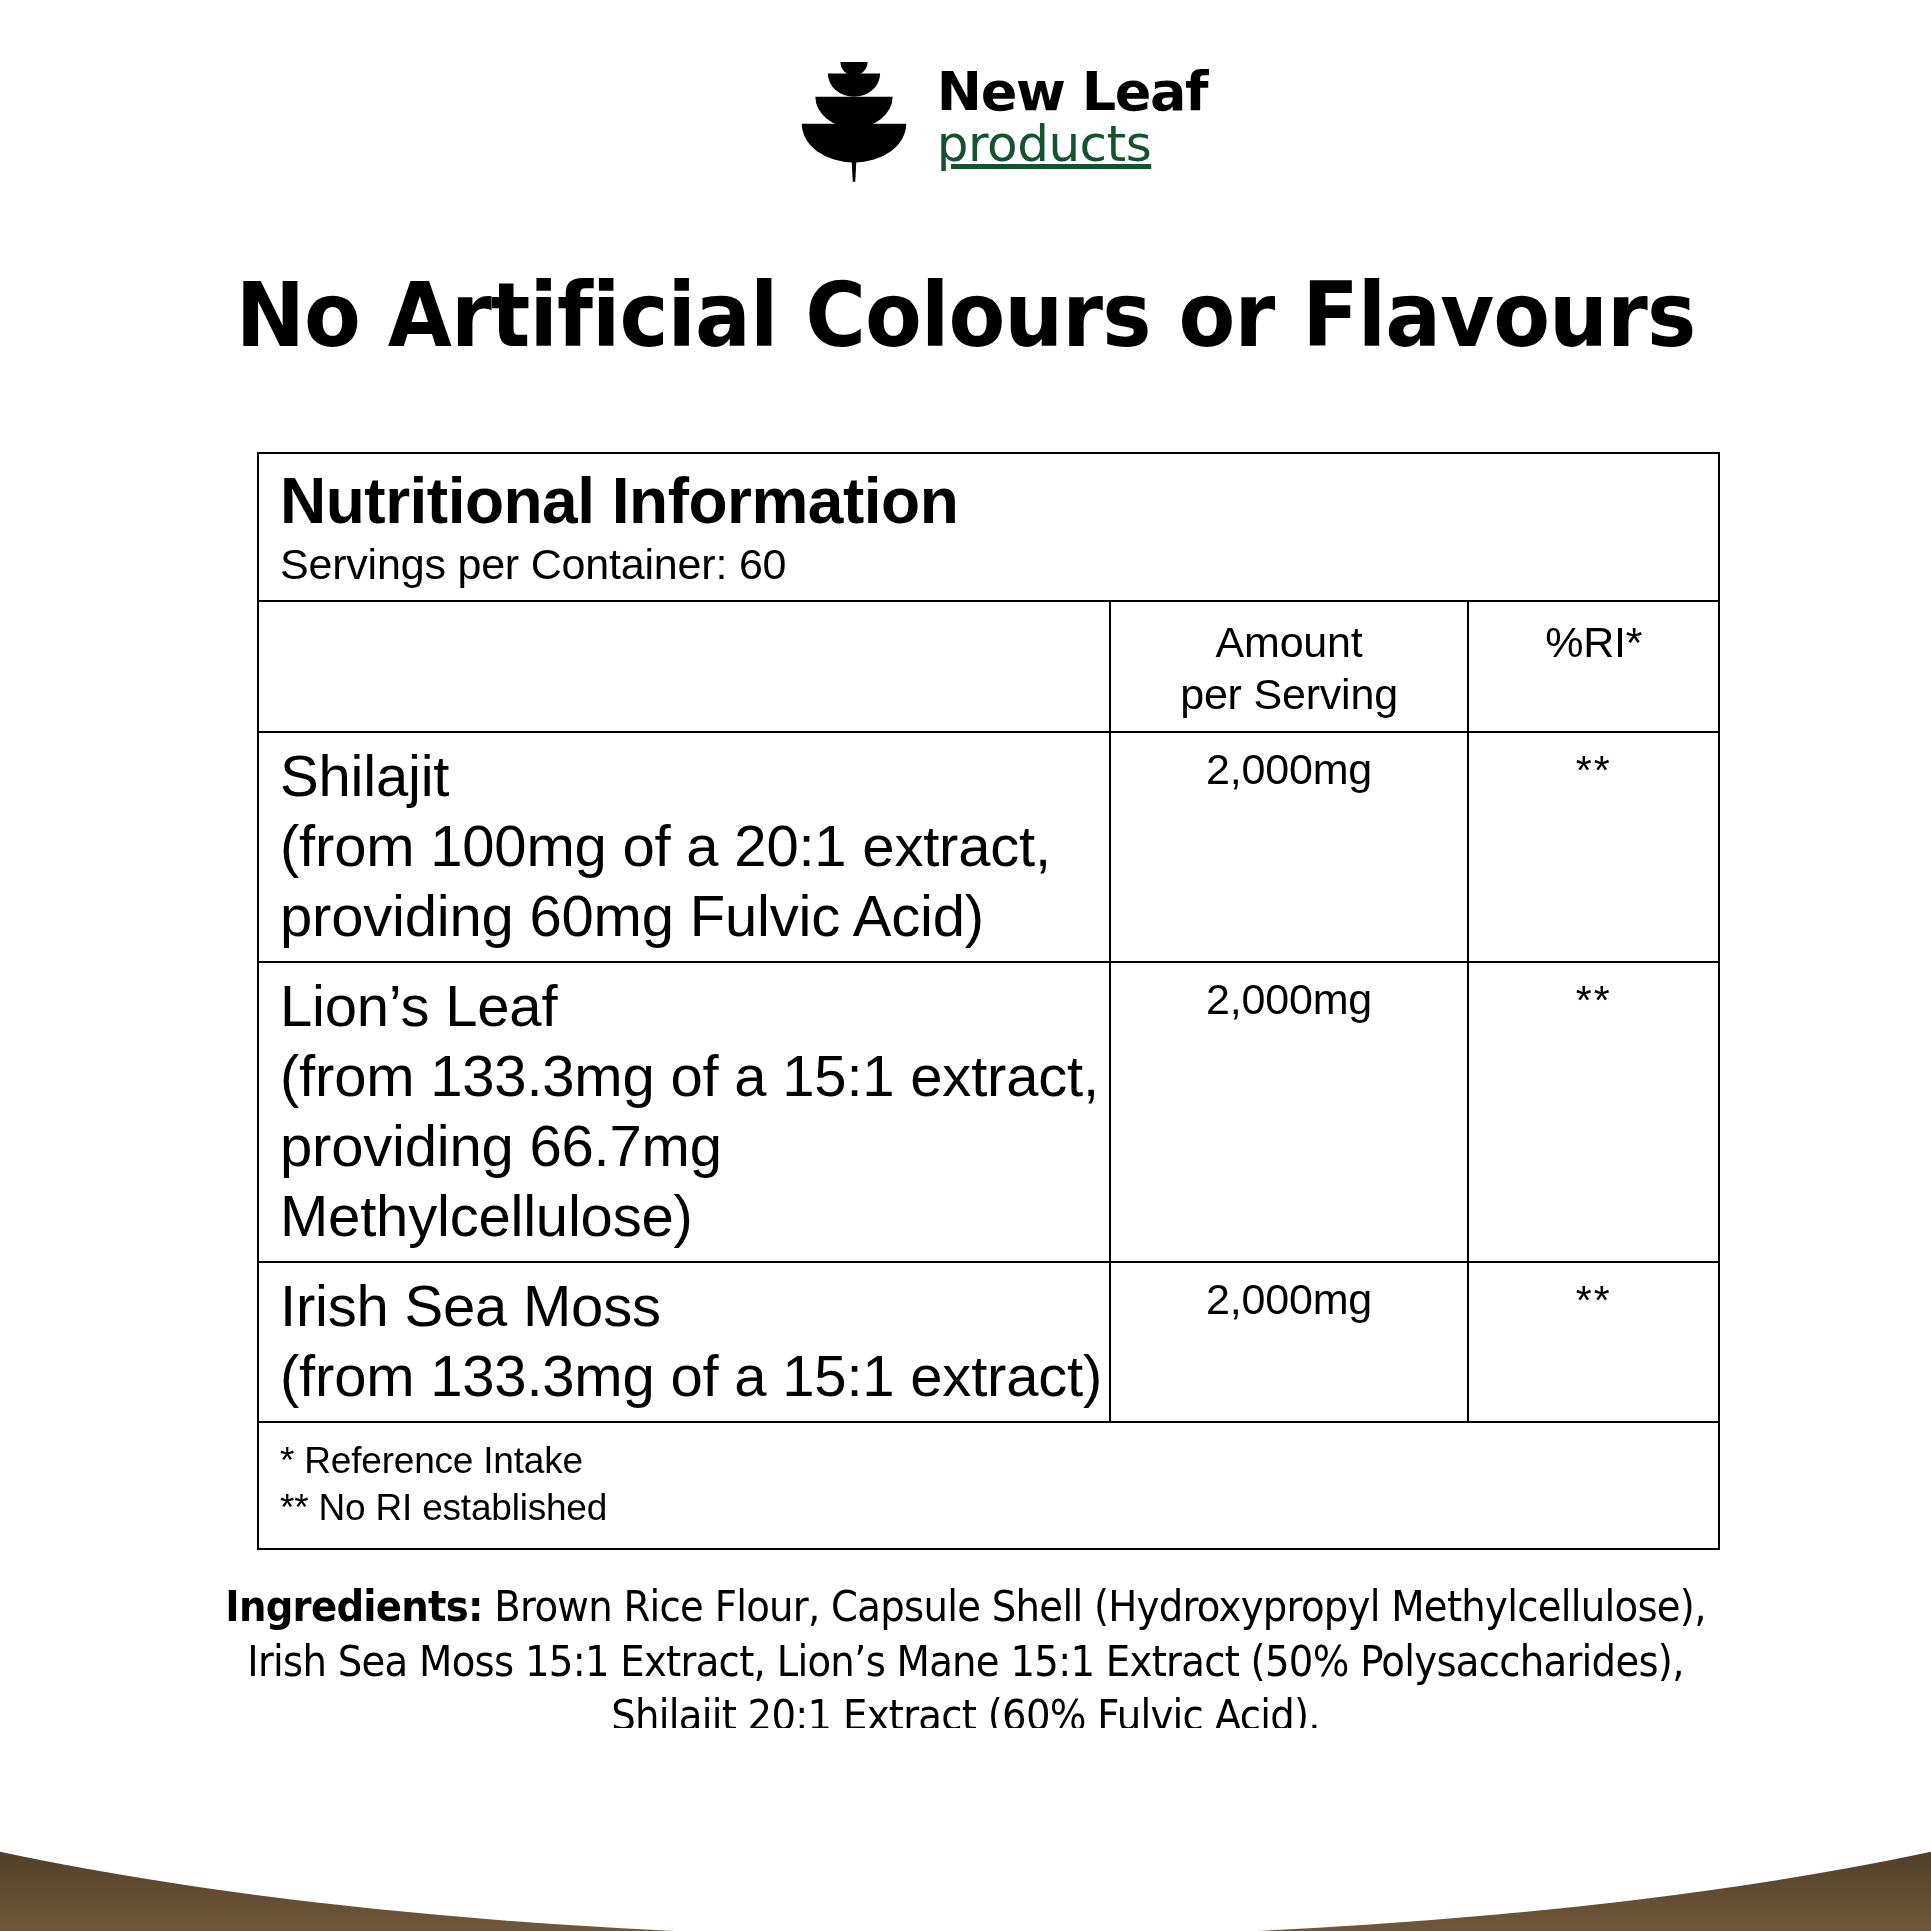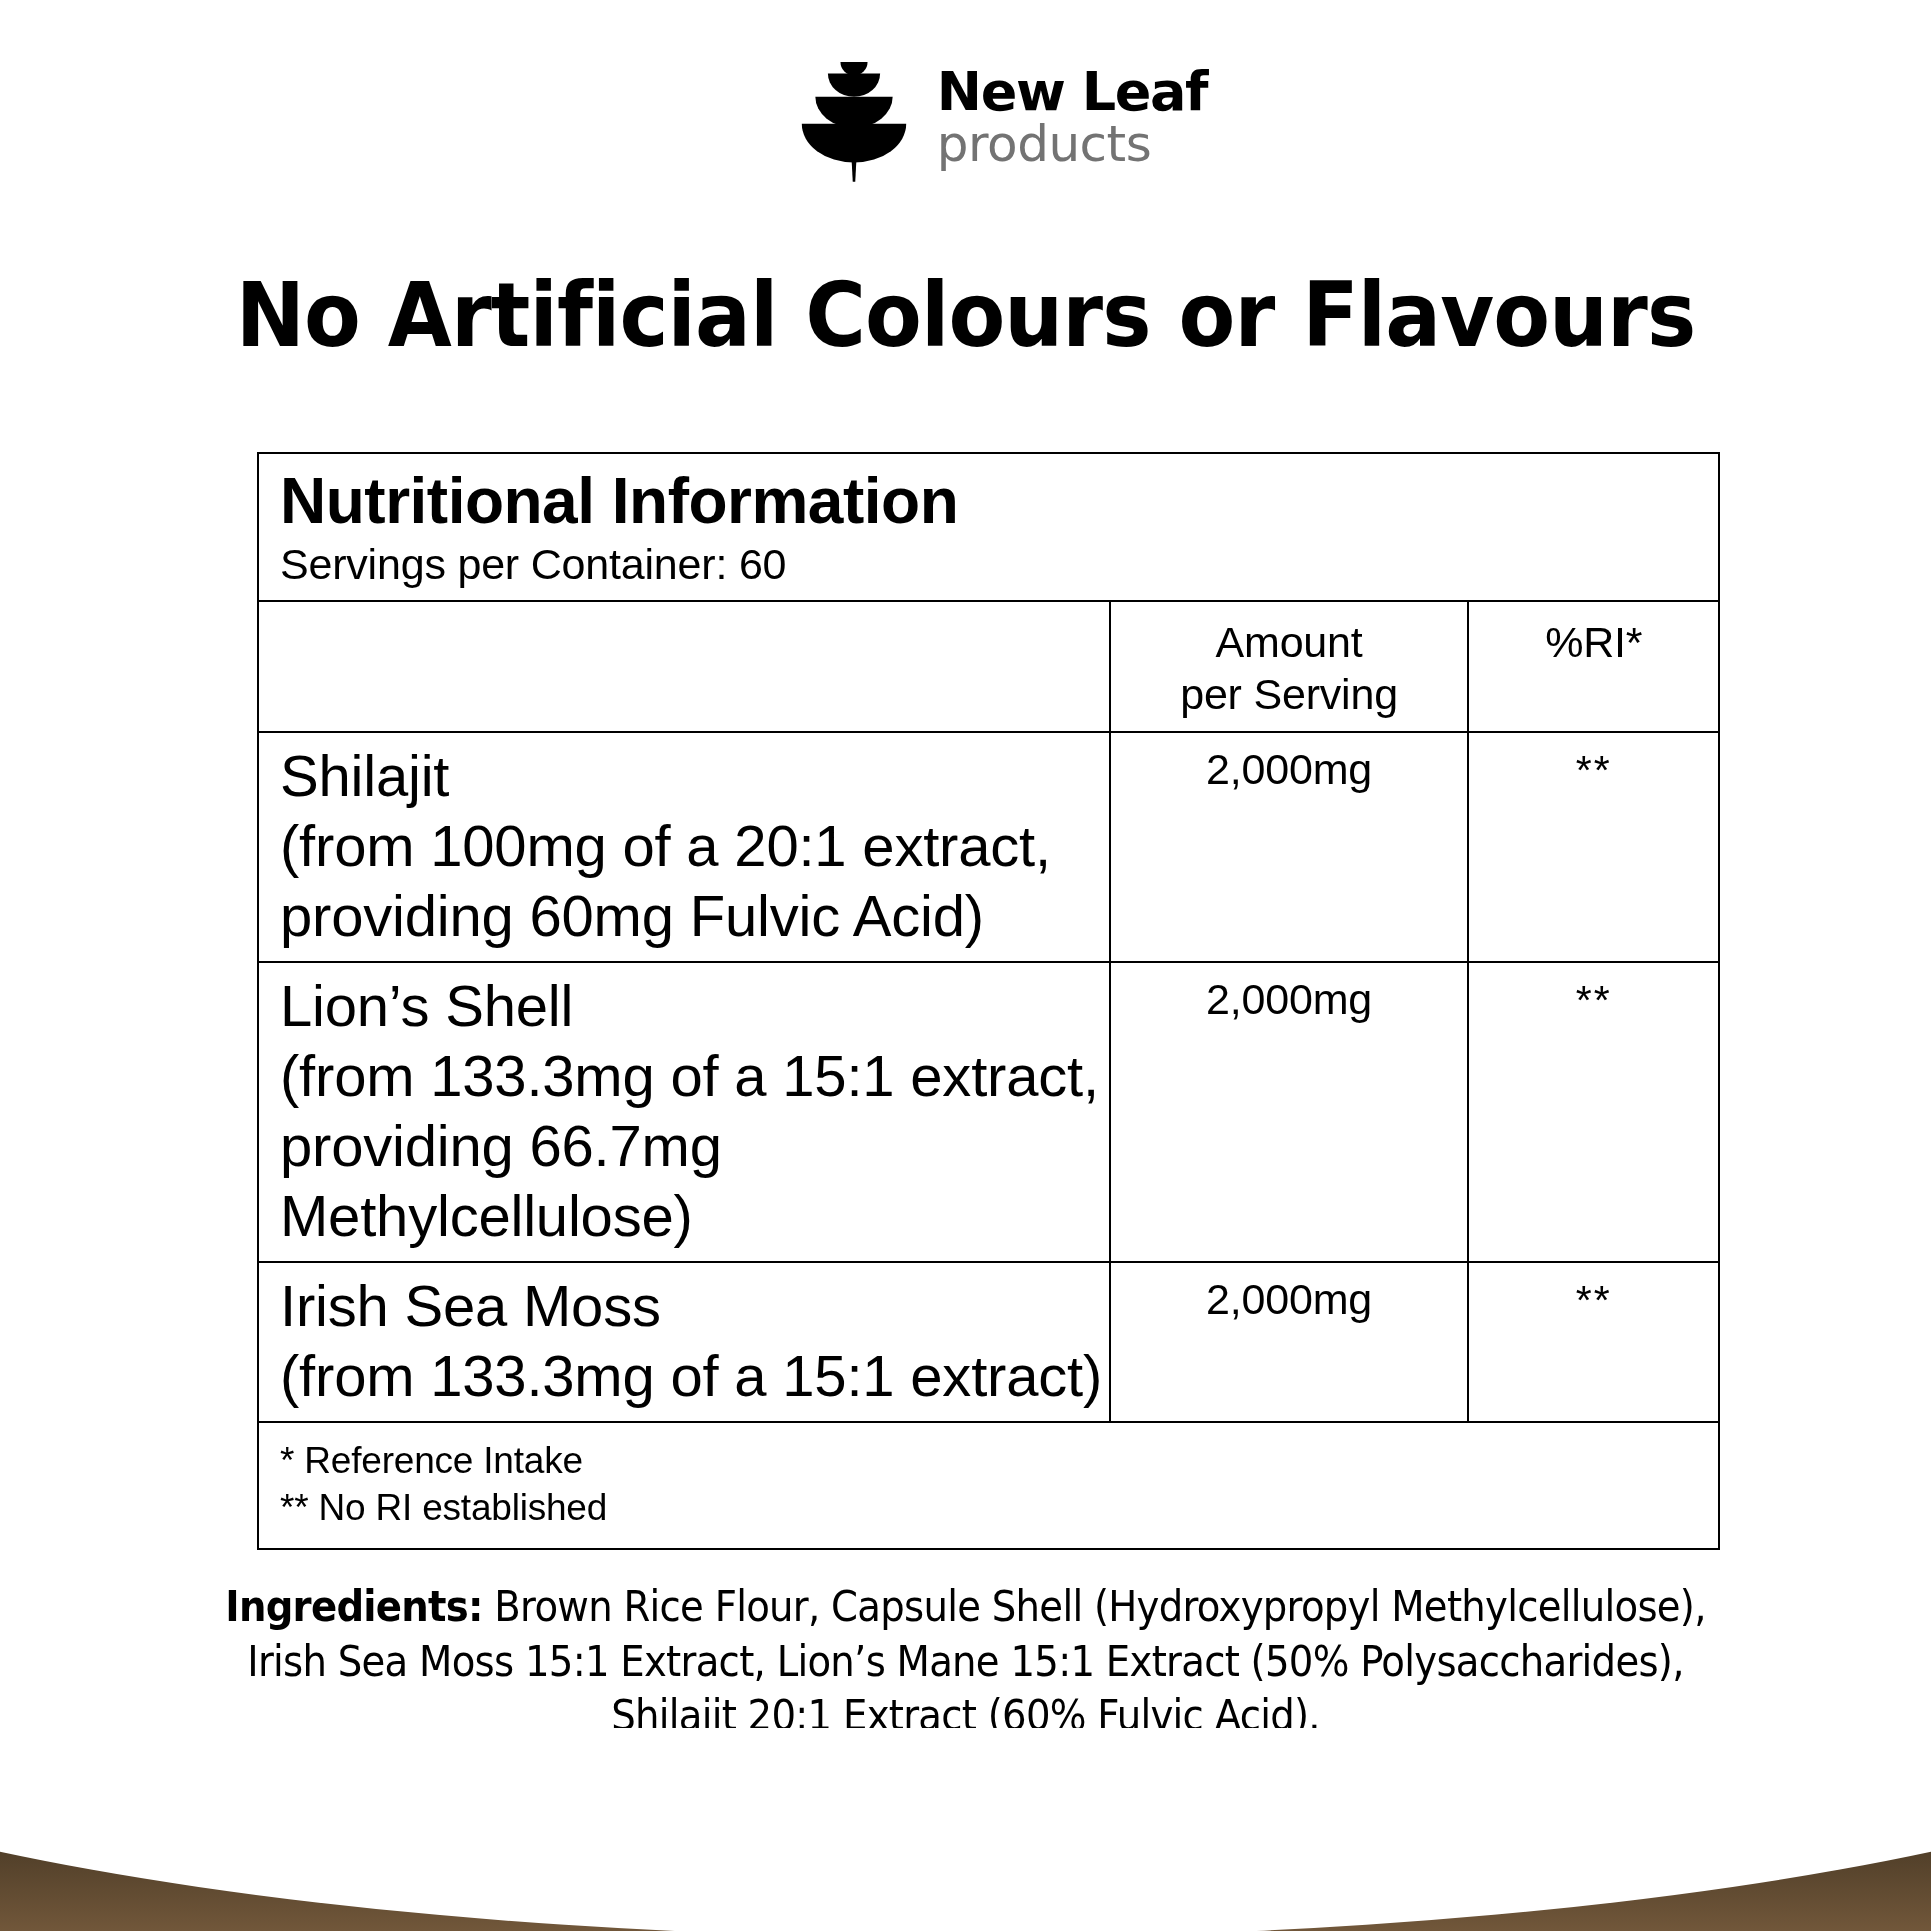--- a/index.html
+++ b/index.html
@@ -58,22 +58,23 @@
     font-weight: 700;
     font-size: 54px;
     letter-spacing: -1.4px;
     color: #000;
   }
   .brand-line2 {
     font-family: "DejaVu Sans", sans-serif;
     font-weight: 400;
     font-size: 50px;
     letter-spacing: -0.5px;
-    color: #737373;
+    color: #14532d;
     margin-top: 1.9px;
+    text-decoration: underline;
   }
 
   
   .headline {
     position: absolute;
     top: 263px;
     left: 0;
     width: 1931px;
     text-align: center;
     font-family: "DejaVu Sans", sans-serif;
@@ -261,21 +262,21 @@
               <div class="cell-amt">2,000mg</div>
             </td>
           <td class="col-ri">
               <div class="cell-ri">**</div>
             </td>
         </tr>
 
         <tr>
           <td class="col-name">
             <div class="cell-name">
-              <div>Lion’s Shell</div>
+              <div>Lion’s Leaf</div>
               <div>(from 133.3mg of a 15:1 extract,</div>
               <div>providing 66.7mg Methylcellulose)</div>
             </div>
           </td>
           <td class="col-amt">
               <div class="cell-amt">2,000mg</div>
             </td>
           <td class="col-ri">
               <div class="cell-ri">**</div>
             </td>

